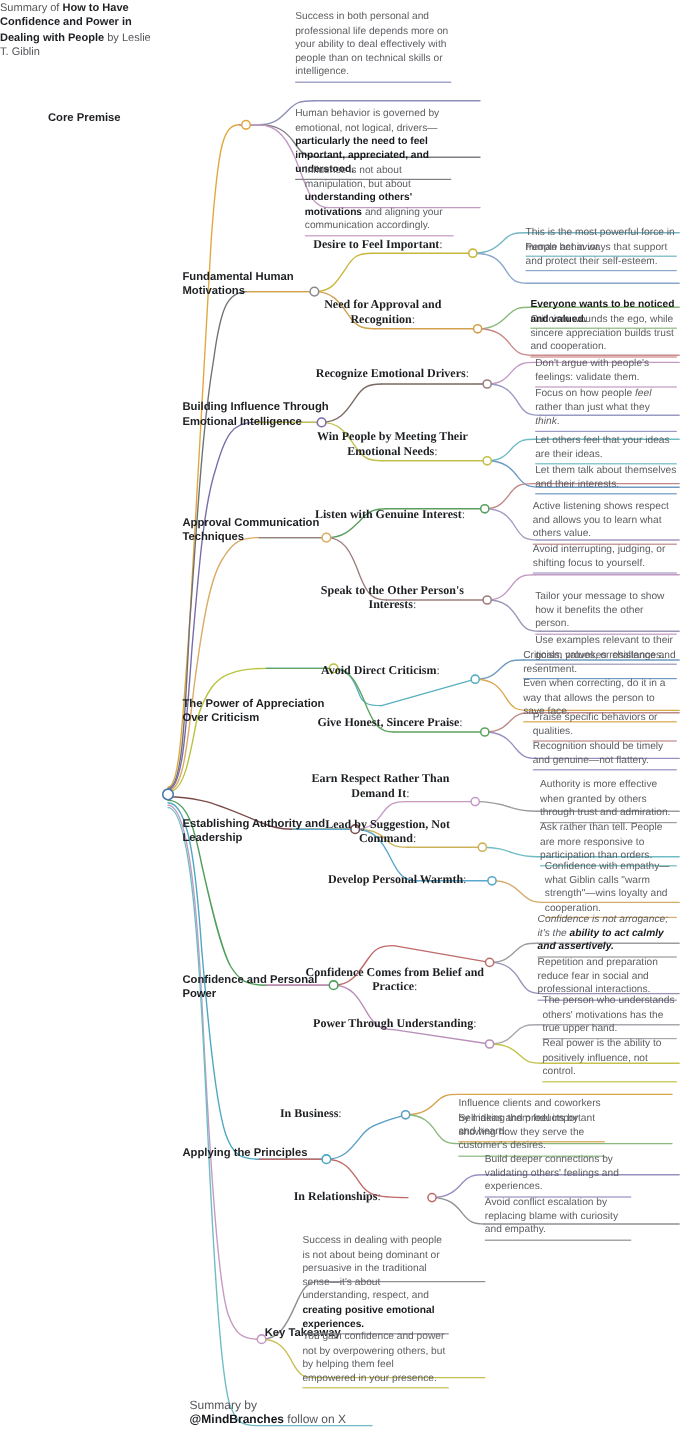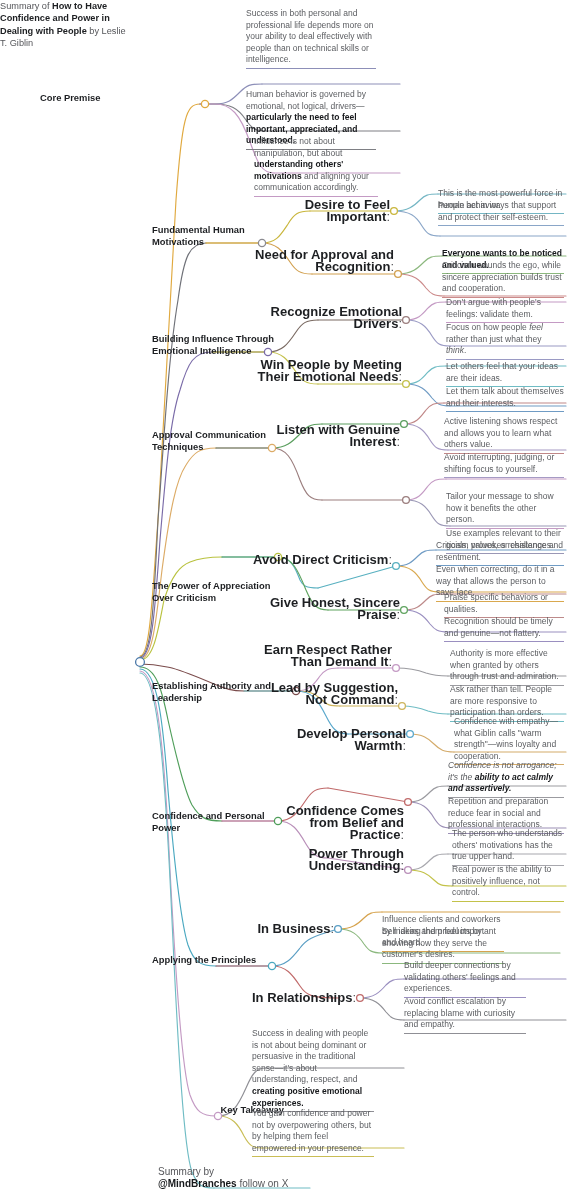--- a/index.html
+++ b/index.html
@@ -19,22 +19,22 @@
   .root b{color:#1d1f22; font-weight:bold;}
 
   
   .l1{
     position:absolute; font-size:9.4px; line-height:12.2px;
     font-weight:bold; color:#1d1f22; width:132px;
   }
 
   
   .l2{
-    position:absolute; font-size:13px; line-height:12px;
-    font-weight:bold; color:#1d1f22; text-align:right; width:150px;
+    position:absolute; font-size:10px; line-height:12px;
+    font-weight:bold; color:#1d1f22; text-align:center; width:150px;font-family:Liberation Serif, serif;
   }
   .l2 .colon{font-weight:normal;color:#55565a;}
 
   
   .leaf{
     position:absolute; font-size:8.5px; line-height:11.6px;
     color:#5b5d61; width:124px;
     padding-bottom:2px;
     border-bottom:1.1px solid #999;
   }
@@ -218,20 +218,21 @@
   <div class="l1" style="left:152px; top:954px;">Applying the Principles</div>
   <div class="l1" style="left:152px; top:1104px;text-align:right;">Key Takeaway</div>
 
   <div class="l2" style="left:240px; top:199px; width:150px;"><span>Desire to Feel Important</span><span class="colon">:</span></div>
   <div class="l2" style="left:244px; top:249px; width:150px;"><span>Need for Approval and Recognition</span><span class="colon">:</span></div>
 
   <div class="l2" style="left:252px; top:306px; width:150px;"><span>Recognize Emotional Drivers</span><span class="colon">:</span></div>
   <div class="l2" style="left:252px; top:359px; width:150px;"><span>Win People by Meeting Their Emotional Needs</span><span class="colon">:</span></div>
 
   <div class="l2" style="left:250px; top:424px; width:150px;"><span>Listen with Genuine Interest</span><span class="colon">:</span></div>
+  <div class="l2" style="left:252px; top:487px; width:150px;"><span>Speak to the Other Person's Interests</span><span class="colon">:</span></div>
 
   <div class="l2" style="left:242px; top:554px; width:150px;"><span>Avoid Direct Criticism</span><span class="colon">:</span></div>
   <div class="l2" style="left:250px; top:597px; width:150px;"><span>Give Honest, Sincere Praise</span><span class="colon">:</span></div>
 
   <div class="l2" style="left:242px; top:644px; width:150px;"><span>Earn Respect Rather Than Demand It</span><span class="colon">:</span></div>
   <div class="l2" style="left:248px; top:682px; width:150px;"><span>Lead by Suggestion, Not Command</span><span class="colon">:</span></div>
   <div class="l2" style="left:256px; top:728px; width:150px;"><span>Develop Personal Warmth</span><span class="colon">:</span></div>
 
   <div class="l2" style="left:254px; top:780px; width:150px;margin-top:25px;"><span>Confidence Comes from Belief and Practice</span><span class="colon">:</span></div>
   <div class="l2" style="left:254px; top:848px; width:150px;"><span>Power Through Understanding</span><span class="colon">:</span></div>

